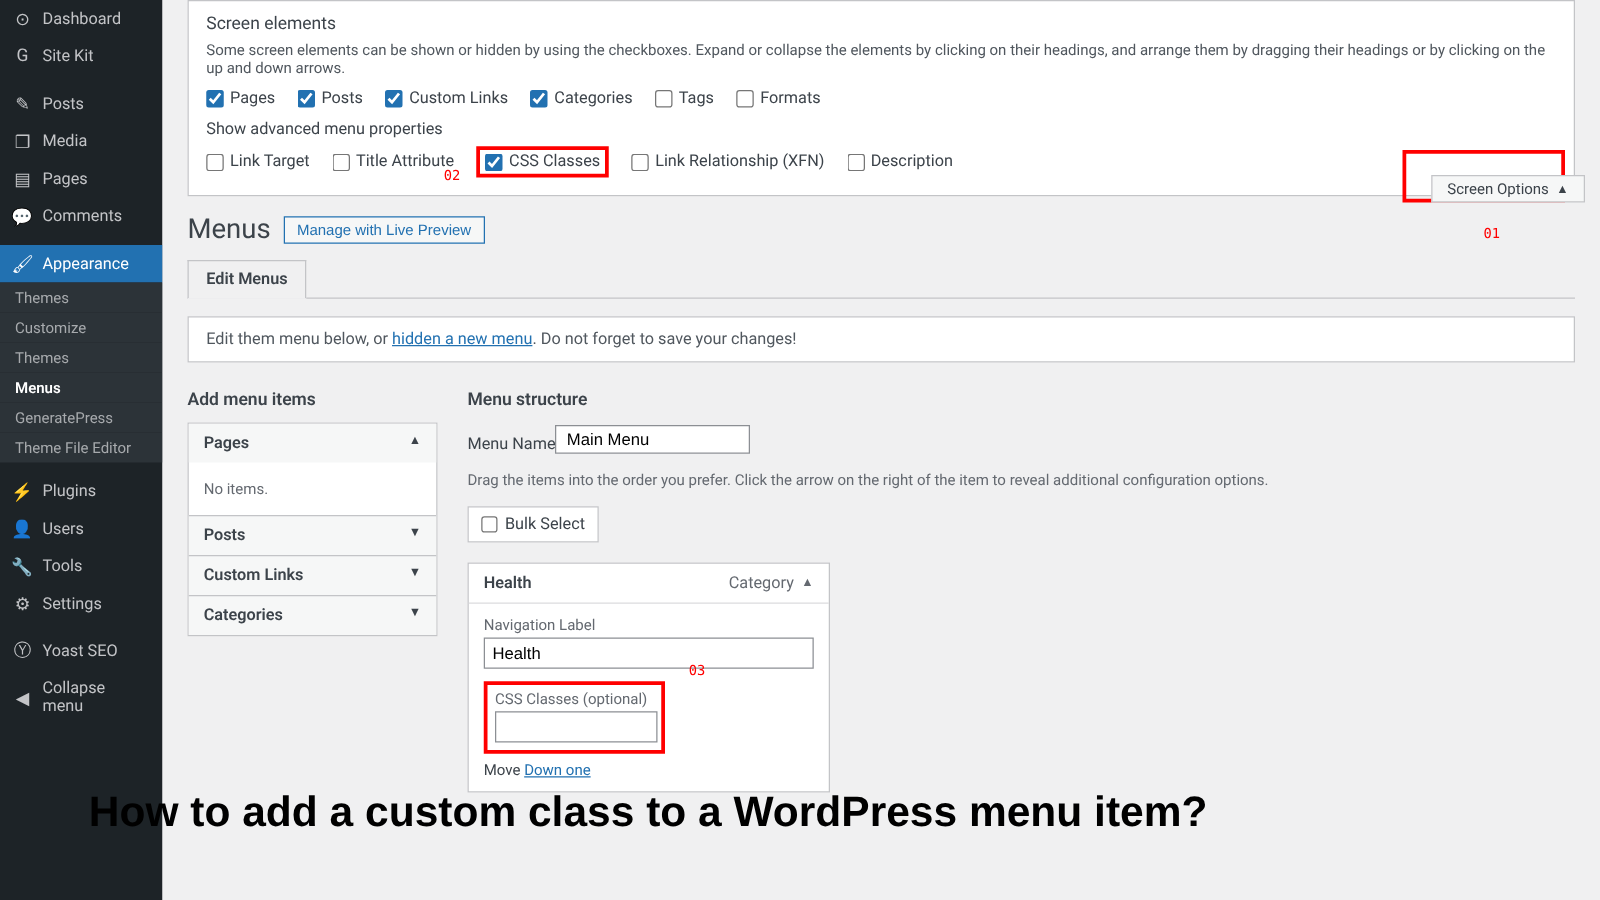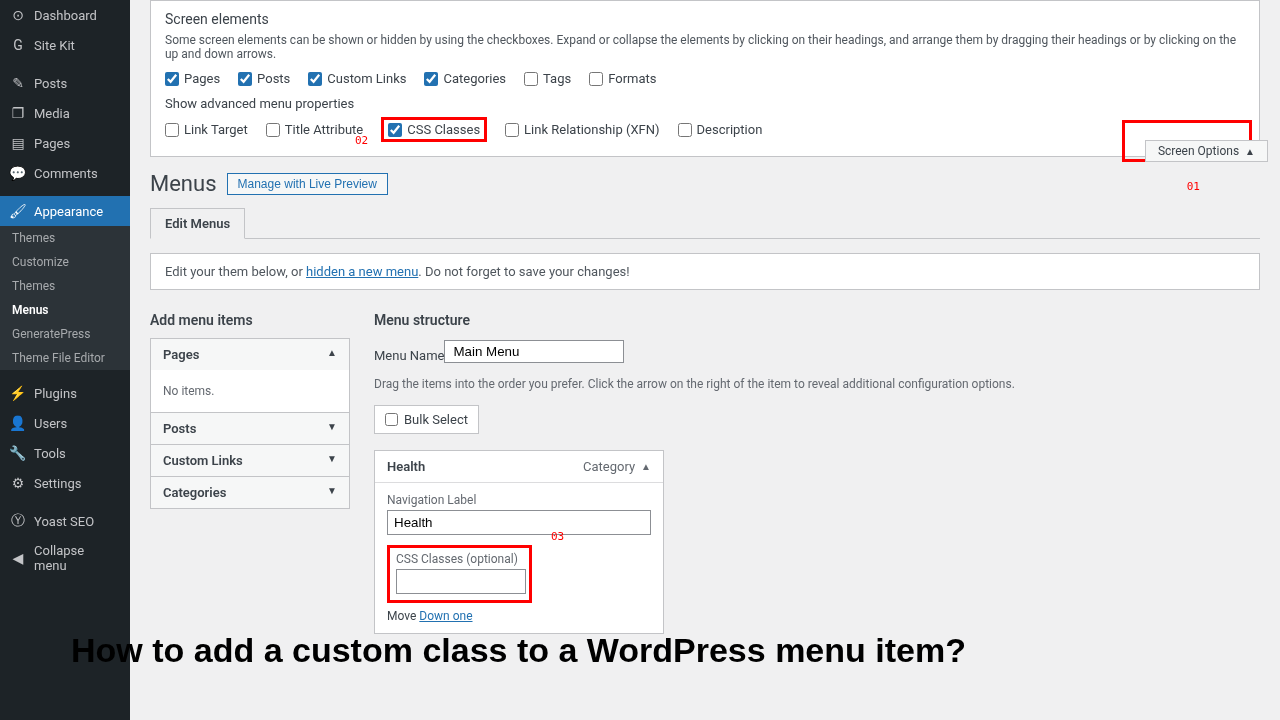--- a/index.html
+++ b/index.html
@@ -33,21 +33,21 @@
 .cols { display: flex; gap: 24px; margin-top: 22px; }
 .col-l { width: 200px; }
 .col-l h3 { font-size: 14px; font-weight: 600; margin-bottom: 10px; }
 .acc { border: 1px solid #c3c4c7; background: #fff; }
 .acc-h { padding: 8px 12px; font-size: 13px; font-weight: 600; border-top: 1px solid #c3c4c7; display: flex; justify-content: space-between; cursor: pointer; background:#f6f7f7;}
 .acc-h:first-child { border-top: none; }
 .acc-body { padding: 14px 12px; font-size: 12px; color: #646970; }
 .col-r { flex: 1; }
 .col-r h3 { font-size: 14px; font-weight: 600; margin-bottom: 12px; }
 .mn-row { display: flex; align-items: flex-end; gap: 0; font-size: 13px; }
-.mn-row input { padding: 3px 8px; width: 180px; border: 1px solid #8c8f94; }
+.mn-row input { padding: 3px 8px; width: 156px; border: 1px solid #8c8f94; }
 .hint { font-size: 12px; color: #646970; margin-top: 14px; }
 .bulk { margin-top: 14px; border: 1px solid #c3c4c7; padding: 6px 10px; display: inline-flex; align-items: center; gap: 6px; font-size: 13px; background:#fff; }
 .mi { border: 1px solid #c3c4c7; margin-top: 16px; width: 290px; background:#fff;}
 .mi-h { padding: 8px 12px; display: flex; justify-content: space-between; align-items: center; font-size: 13px; border-bottom:1px solid #dcdcde;}
 .mi-h .t { font-weight: 600; }
 .mi-h .r { color: #646970; display: flex; gap: 6px; align-items: center; }
 .mi-b { padding: 10px 12px; font-size: 12px; }
 .mi-b label { display: block; color: #646970; margin-bottom: 3px; }
 .mi-b input { width: 100%; padding: 4px 6px; border: 1px solid #8c8f94; margin-bottom: 4px; }
 .css-box { border: 3px solid red; padding: 4px 6px 2px; margin-top: 6px; display:inline-block; width:145px; }
@@ -186,21 +186,21 @@
   <div class="page-title">
     <h1>Menus</h1>
     <button class="btn-outline">Manage with Live Preview</button>
   </div>
 
   <div class="tabs">
     <div class="tab act">Edit Menus</div>
   </div>
 
   <div class="notice">
-    <span>Edit your them below, or </span><a href="#">hidden a new menu</a><span>. Do not forget to save your changes!</span>
+    <span>Edit them menu below, or </span><a href="#">hidden a new menu</a><span>. Do not forget to save your changes!</span>
   </div>
 
   <div class="cols">
     <div class="col-l">
       <h3>Add menu items</h3>
       <div class="acc">
         <div class="acc-h">
             <span>Pages</span>
             <span class="caret">▲</span>
           </div>

